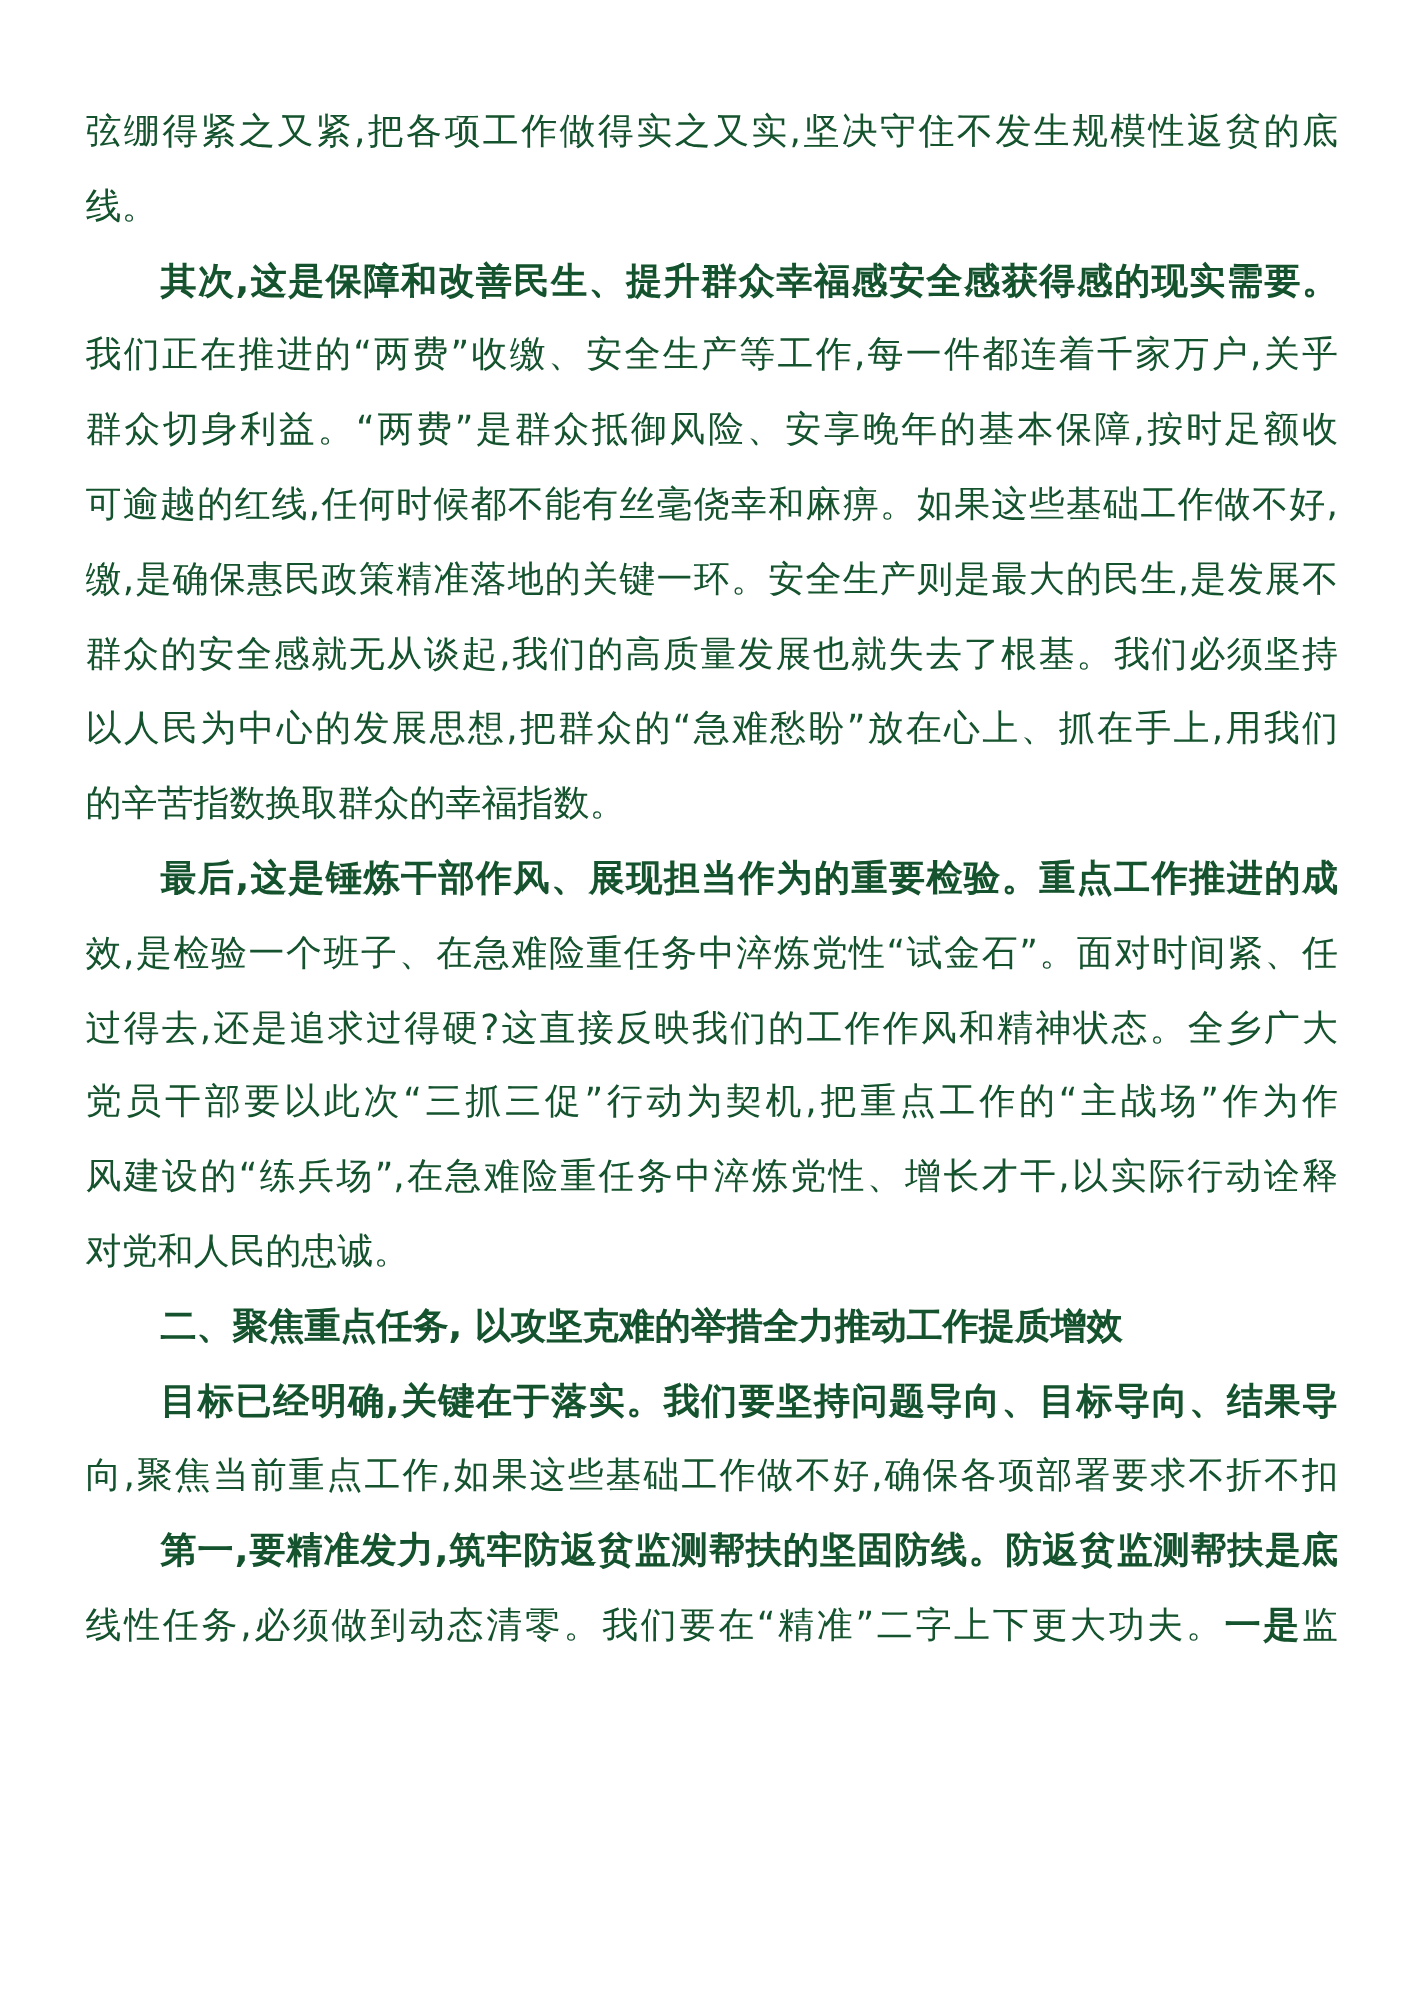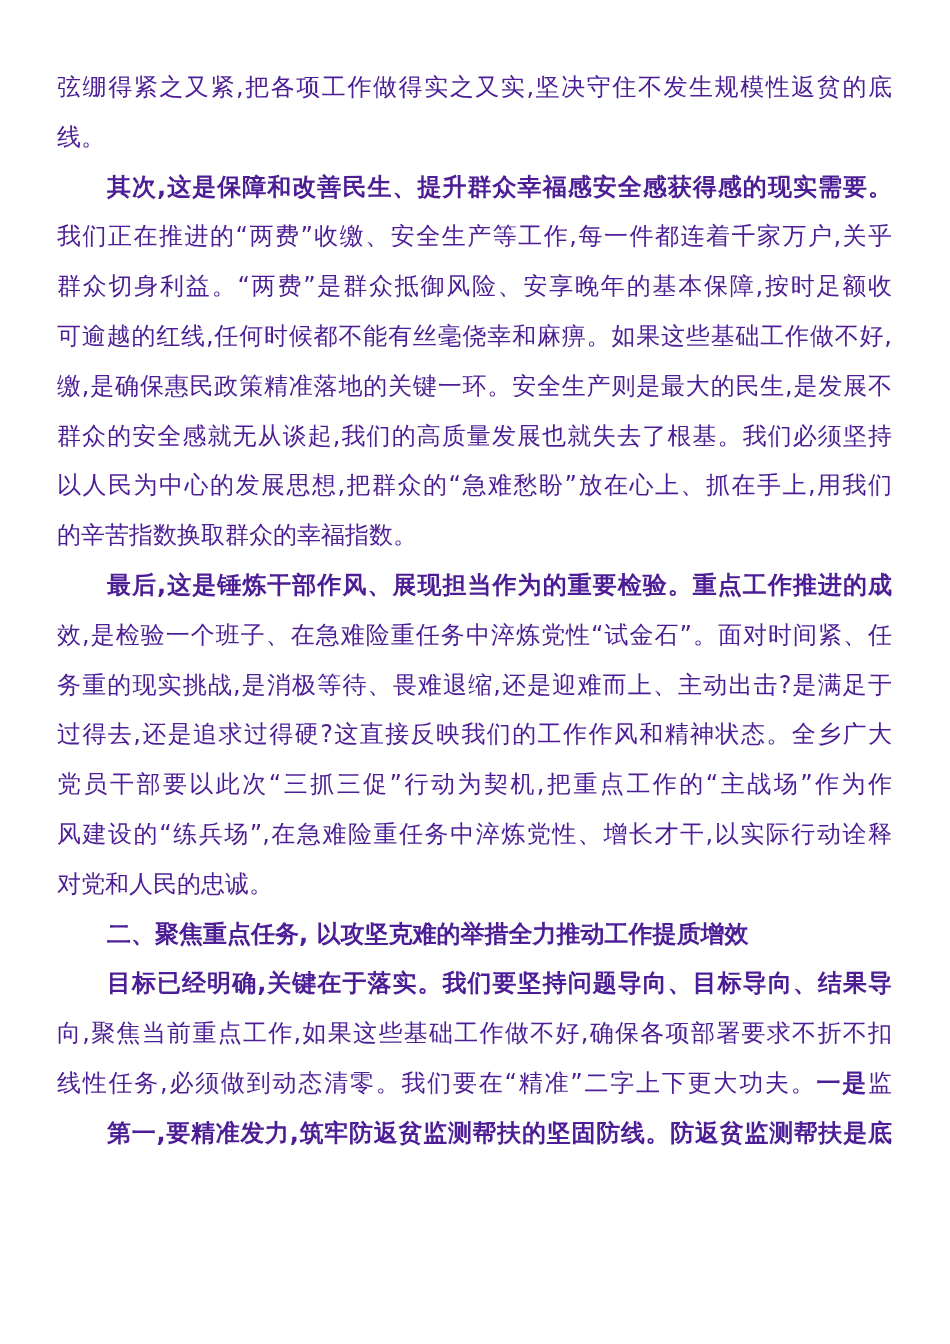--- a/index.html
+++ b/index.html
@@ -1,20 +1,20 @@
 <!DOCTYPE html>
 <html><head>
   <meta charset="utf-8">
   <style>
     html, body { margin: 0; padding: 0; background: #ffffff; }
     body { width: 950px; height: 1344px; position: relative; overflow: hidden; }
     .page {
       position: absolute; left: 57px; top: 63px; width: 835px;
       font-family: "DejaVu Sans", "Liberation Sans", sans-serif;
-      color: #4c1d95;
+      color: #14532d;
     }
     .line {
       height: 49.8px; line-height: 49.8px;
       font-size: 24px;
       white-space: nowrap;
       text-align: justify;
       text-align-last: justify;
       overflow: hidden;
     }
     .line.last { text-align-last: left; }
@@ -39,33 +39,32 @@
     <div class="line">可逾越的红线,任何时候都不能有丝毫侥幸和麻痹。如果这些基础工作做不好,</div>
     <div class="line">缴,是确保惠民政策精准落地的关键一环。安全生产则是最大的民生,是发展不</div>
     <div class="line">群众的安全感就无从谈起,我们的高质量发展也就失去了根基。我们必须坚持</div>
     <div class="line">以人民为中心的发展思想,把群众的“急难愁盼”放在心上、抓在手上,用我们</div>
     <div class="line last">的辛苦指数换取群众的幸福指数。</div>
   </div>
 
   <div>
     <div class="line indent">最后,这是锤炼干部作风、展现担当作为的重要检验。重点工作推进的成</div>
     <div class="line">效,是检验一个班子、在急难险重任务中淬炼党性“试金石”。面对时间紧、任</div>
-    <div class="line">务重的现实挑战,是消极等待、畏难退缩,还是迎难而上、主动出击?是满足于</div>
     <div class="line">过得去,还是追求过得硬?这直接反映我们的工作作风和精神状态。全乡广大</div>
     <div class="line">党员干部要以此次“三抓三促”行动为契机,把重点工作的“主战场”作为作</div>
     <div class="line">风建设的“练兵场”,在急难险重任务中淬炼党性、增长才干,以实际行动诠释</div>
     <div class="line last">对党和人民的忠诚。</div>
   </div>
 
   <div>
     <div class="line indent heading">二、聚焦重点任务, 以攻坚克难的举措全力推动工作提质增效</div>
   </div>
 
   <div>
     <div class="line indent">目标已经明确,关键在于落实。我们要坚持问题导向、目标导向、结果导</div>
     <div class="line">向,聚焦当前重点工作,如果这些基础工作做不好,确保各项部署要求不折不扣</div>
   </div>
 
   <div>
+    <div class="line indent">第一,要精准发力,筑牢防返贫监测帮扶的坚固防线。防返贫监测帮扶是底</div>
     <div class="line"><span>线性任务,必须做到动态清零。我们要在“精准”二字上下更大功夫。</span><b>一是</b><span>监</span></div>
-    <div class="line indent">第一,要精准发力,筑牢防返贫监测帮扶的坚固防线。防返贫监测帮扶是底</div>
   </div>
 </div>
 
 </body></html>

